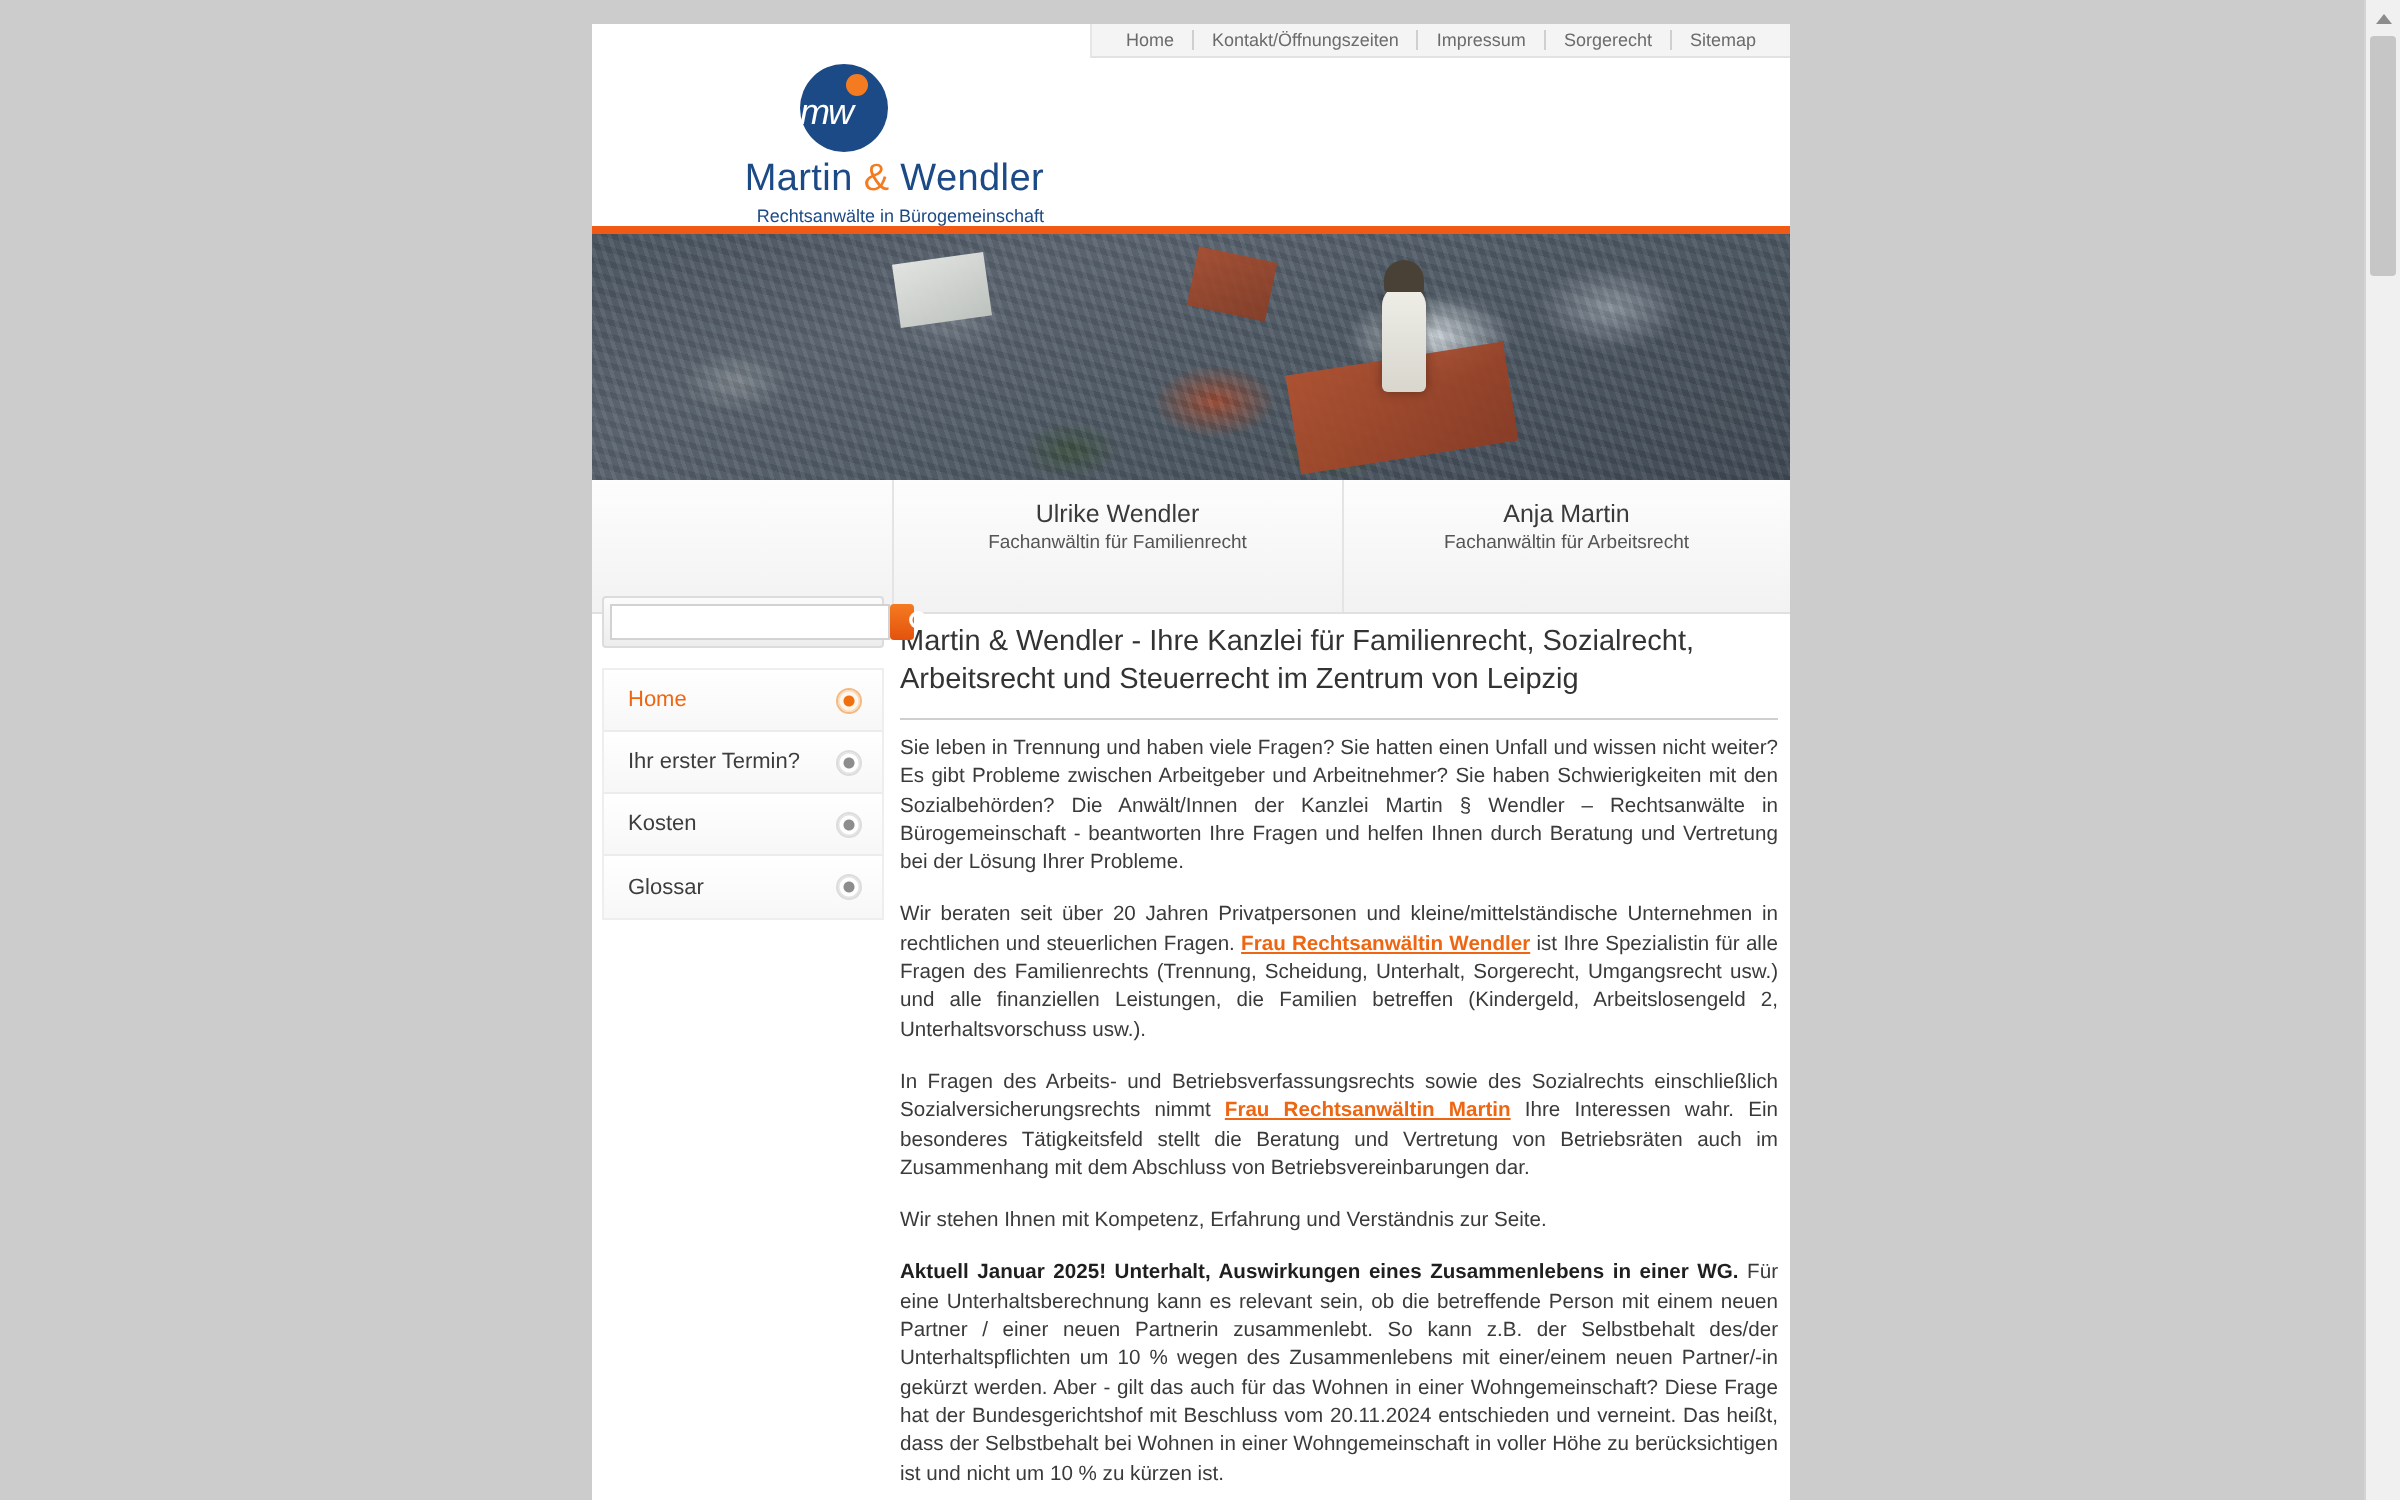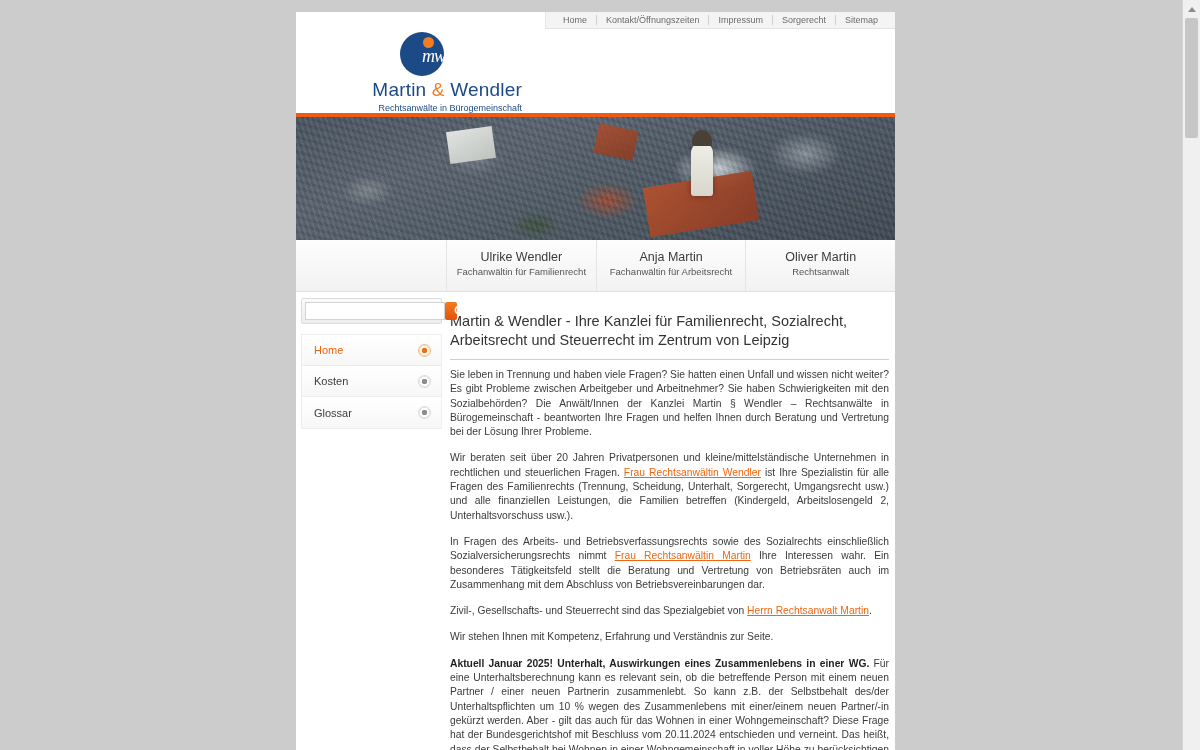--- a/index.html
+++ b/index.html
@@ -98,23 +98,23 @@
     position: absolute;
     left: 23px; top: 5px;
     width: 11px; height: 11px;
     border-radius: 50%;
     background: #f47b20;
   }
   .logo-mono {
     position: absolute;
     left: 0; top: 14px;
     width: 45px;
-    text-align: right;
+    text-align: left;
     color: #ffffff;
-    font-family: Liberation Serif, serif;
+    font-family: Liberation Sans, sans-serif;
     font-style: italic;
     font-size: 18px;
     letter-spacing: -1px;
   }
   .logo-name {
     text-align: right;
     font-size: 19px;
     color: #1c4a86;
     letter-spacing: .2px;
     white-space: nowrap;
@@ -193,21 +193,21 @@
     width: 46px; height: 32px;
     background: linear-gradient(160deg, #e8eae6, #c3c7c2);
     transform: rotate(-8deg);
     opacity: .95;
   }
 
   
   .attorneys {
     position: absolute;
     left: 0; top: 228px;
-    width: 599px; height: 52px;
+    width: 599px; height: 67px;
     background: linear-gradient(180deg, #fdfdfd 0%, #f2f2f2 100%);
     border-bottom: 1px solid #e0e0e0;
     display: flex;
     box-sizing: border-box;
   }
   .att-spacer { width: 150px; }
   .att-cell {
     flex: 1;
     text-align: center;
     border-left: 1px solid #e4e4e4;
@@ -319,20 +319,21 @@
   .content p {
     font-size: 10.3px;
     line-height: 14.3px;
     color: #3a3a3a;
     margin: 0 0 12px 0;
     text-align: justify;
   }
   .content a {
     color: #ee6611;
     text-decoration: underline;
+    font-weight: bold;
   }
   .content b { color: #1f1f1f; }
 </style>
 </head>
 <body>
 
 <div id="page">
 
   <div class="site">
 
@@ -370,43 +371,43 @@
     <div class="attorneys">
       <div class="att-spacer"></div>
       <div class="att-cell">
         <div class="att-name">Ulrike Wendler</div>
         <div class="att-role">Fachanwältin für Familienrecht</div>
       </div>
       <div class="att-cell">
         <div class="att-name">Anja Martin</div>
         <div class="att-role">Fachanwältin für Arbeitsrecht</div>
       </div>
-      <div class="att-cell">
-        <div class="att-name">Oliver Martin</div>
-        <div class="att-role">Rechtsanwalt</div>
-      </div>
     </div>
 
     <div class="lower">
 
       <div class="sidebar">
 
         <div class="searchbox">
           <input class="search-input" type="text" placeholder="" style="">
           <button class="search-btn">
             <svg width="14" height="14" viewBox="0 0 14 14">
               <circle cx="6" cy="6" r="3.6" fill="none" stroke="#ffffff" stroke-width="1.7"></circle>
               <line x1="8.8" y1="8.8" x2="12.2" y2="12.2" stroke="#ffffff" stroke-width="2" stroke-linecap="round"></line>
             </svg>
           </button>
         </div>
 
         <div class="menu">
           <div class="menu-item active">
             <span class="menu-label">Home</span>
+            <span class="bullet"></span>
+          </div>
+          <div class="menu-item">
+            <span class="menu-label">Ihr erster Termin?</span>
             <span class="bullet"></span>
           </div>
           <div class="menu-item">
             <span class="menu-label">Kosten</span>
             <span class="bullet"></span>
           </div>
           <div class="menu-item">
             <span class="menu-label">Glossar</span>
             <span class="bullet"></span>
           </div>
@@ -416,21 +417,20 @@
       <div class="content">
 
         <h1 class="page-title">Martin &amp; Wendler - Ihre Kanzlei für Familienrecht, Sozialrecht, Arbeitsrecht und Steuerrecht im Zentrum von Leipzig</h1>
 
         <p>Sie leben in Trennung und haben viele Fragen? Sie hatten einen Unfall und wissen nicht weiter? Es gibt Probleme zwischen Arbeitgeber und Arbeitnehmer? Sie haben Schwierigkeiten mit den Sozialbehörden? Die Anwält/Innen der Kanzlei Martin § Wendler – Rechtsanwälte in Bürogemeinschaft - beantworten Ihre Fragen und helfen Ihnen durch Beratung und Vertretung bei der Lösung Ihrer Probleme.</p>
 
         <p><span>Wir beraten seit über 20 Jahren Privatpersonen und kleine/mittelständische Unternehmen in rechtlichen und steuerlichen Fragen. </span><a href="#">Frau Rechtsanwältin Wendler</a><span> ist Ihre Spezialistin für alle Fragen des Familienrechts (Trennung, Scheidung, Unterhalt, Sorgerecht, Umgangsrecht usw.) und alle finanziellen Leistungen, die Familien betreffen (Kindergeld, Arbeitslosengeld 2, Unterhaltsvorschuss usw.).</span></p>
 
         <p><span>In Fragen des Arbeits- und Betriebsverfassungsrechts sowie des Sozialrechts einschließlich Sozialversicherungsrechts nimmt </span><a href="#">Frau Rechtsanwältin Martin</a><span> Ihre Interessen wahr. Ein besonderes Tätigkeitsfeld stellt die Beratung und Vertretung von Betriebsräten auch im Zusammenhang mit dem Abschluss von Betriebsvereinbarungen dar.</span></p>
 
-        <p><span>Zivil-, Gesellschafts- und  Steuerrecht sind das Spezialgebiet von </span><a href="#">Herrn Rechtsanwalt Martin</a><span>.</span></p>
 
         <p>Wir stehen Ihnen mit Kompetenz, Erfahrung und Verständnis zur Seite.</p>
 
         <p><b>Aktuell Januar 2025! Unterhalt, Auswirkungen eines Zusammenlebens in einer WG.</b><span> Für eine Unterhaltsberechnung kann es relevant sein, ob die betreffende Person mit einem neuen Partner / einer neuen Partnerin zusammenlebt. So kann z.B. der Selbstbehalt des/der Unterhaltspflichten um 10 % wegen des Zusammenlebens mit einer/einem neuen Partner/-in gekürzt werden. Aber - gilt das auch für das Wohnen in einer Wohngemeinschaft? Diese Frage hat der Bundesgerichtshof mit Beschluss vom 20.11.2024 entschieden und verneint. Das heißt, dass der Selbstbehalt bei Wohnen in einer Wohngemeinschaft in voller Höhe zu berücksichtigen ist und nicht um 10 % zu kürzen ist.</span></p>
 
       </div>
     </div>
   </div>
 
   <div class="scrollbar">

